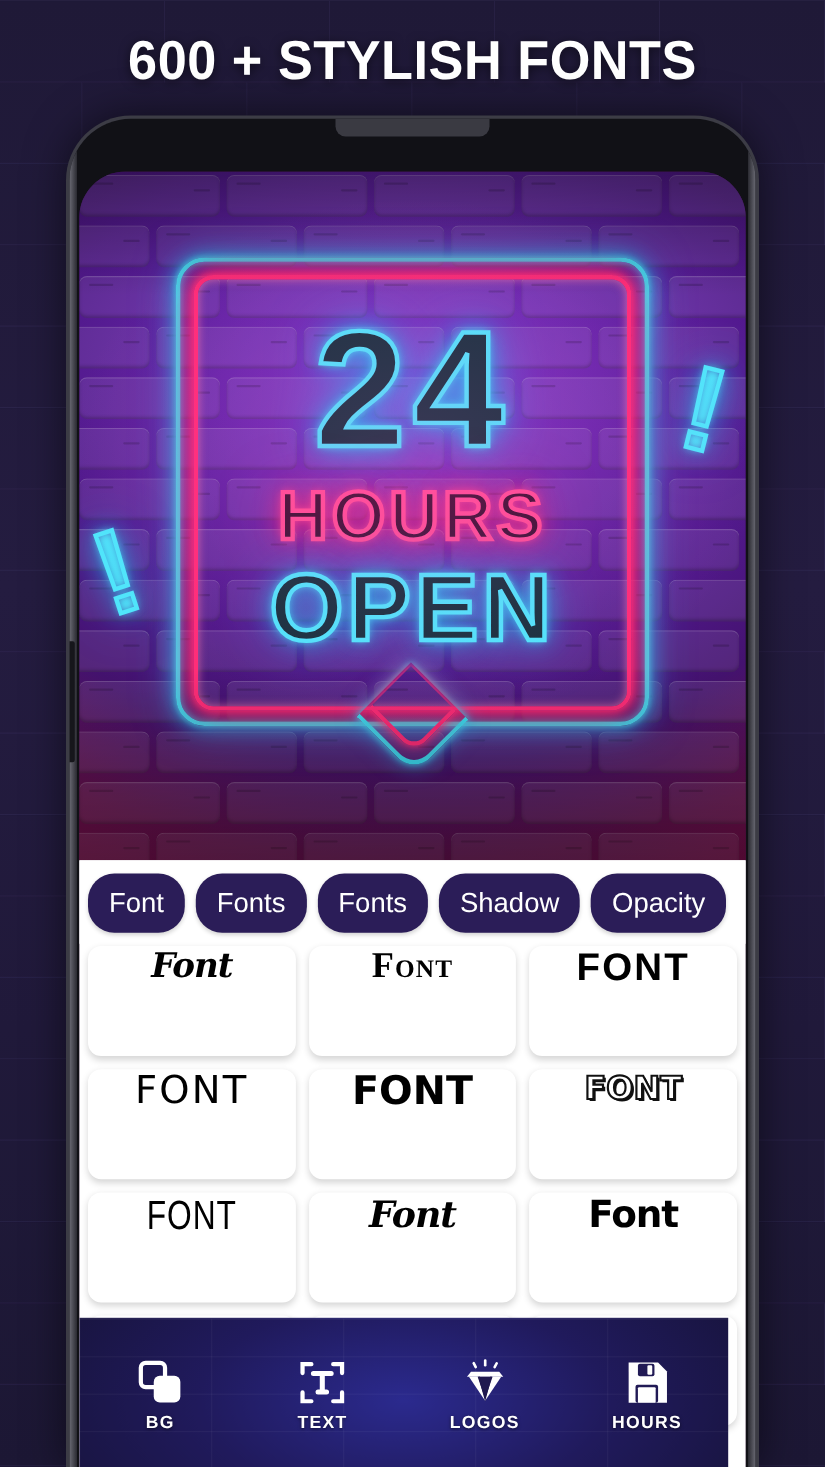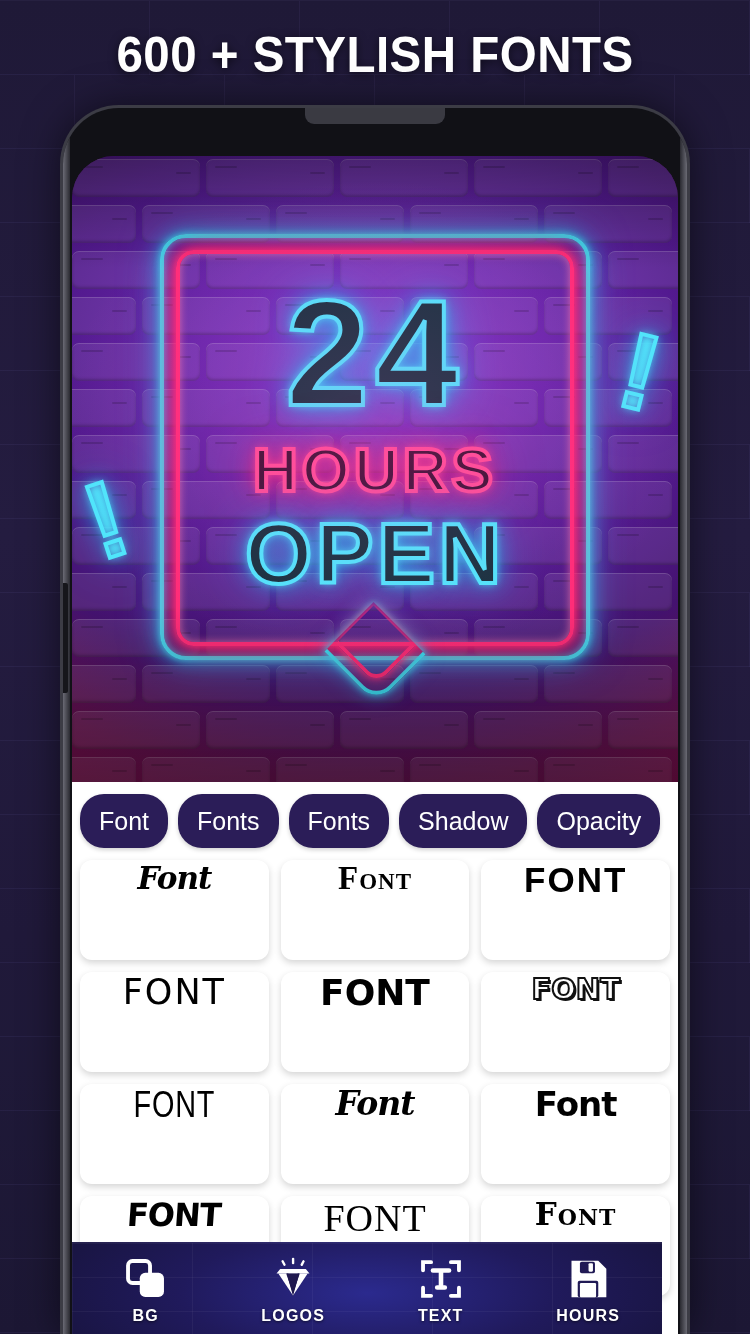--- a/index.html
+++ b/index.html
@@ -243,21 +243,21 @@
   .fs-cond     { font-family:"Liberation Sans", sans-serif; font-weight:normal; font-size:37px; letter-spacing:1px; transform:scaleX(.78); }
   .fs-script2  { font-family:"DejaVu Serif", serif; font-style:italic; font-weight:bold; font-size:33px; letter-spacing:-1px; }
   .fs-round    { font-family:"DejaVu Sans", sans-serif; font-weight:bold; font-size:34px; letter-spacing:-1px; }
   .fs-graf     { font-family:"DejaVu Sans", sans-serif; font-weight:bold; font-size:32px; letter-spacing:-1px; transform:skewX(-4deg); }
   .fs-serif    { font-family:"Liberation Serif", serif; font-weight:normal; font-size:38px; letter-spacing:1px; }
   .fs-serifcap { font-family:"DejaVu Serif", serif; font-weight:bold; font-size:31px; font-variant:small-caps; letter-spacing:1px; }
 
   
   #bottom-nav {
     position:absolute; left:0; right:16px; bottom:0;
-    height:92px;
+    height:136px;
     display:flex;
     background:
       radial-gradient(70% 150% at 50% 55%, #2b2a8e 0%, #201a5c 45%, #151233 100%);
     border-top:1px solid rgba(255,255,255,.06);
   }
   #bottom-nav::before {
     content:""; position:absolute; inset:0;
     background-image:
       linear-gradient(rgba(255,255,255,.045) 1px, transparent 1px),
       linear-gradient(90deg, rgba(255,255,255,.045) 1px, transparent 1px);
@@ -807,46 +807,46 @@
 
       <div id="bottom-nav">
           <div class="nav-item">
             <span>
               <svg width="44" height="44" viewBox="0 0 24 24" fill="none">
                 <rect x="2.2" y="2.2" width="12" height="12" rx="2.4" stroke="#fff" stroke-width="2.1"></rect>
                 <rect x="8.6" y="8.6" width="13.2" height="13.2" rx="3" fill="#fff"></rect>
               </svg>
             </span>
             <span class="nav-label">BG</span>
+          </div>
+          <div class="nav-item">
+            <span>
+              <svg width="44" height="44" viewBox="0 0 24 24" fill="none" stroke="#fff" stroke-width="2.1" stroke-linecap="round">
+                <path d="M2.2 7.2V2.8h4.4M21.8 7.2V2.8h-4.4M2.2 16.8v4.4h4.4M21.8 16.8v4.4h-4.4"></path>
+                <path d="M7.6 7.4h8.8M12 7.4v9.2M9.9 16.6h4.2" stroke-width="2.5"></path>
+              </svg>
+            </span>
+            <span class="nav-label">TEXT</span>
           </div>
           <div class="nav-item">
             <span>
               <svg width="44" height="44" viewBox="0 0 24 24" fill="#fff">
                 <path d="M4 9h16l-8 12z"></path>
                 <path d="M5 6.6h14L21 9H3z"></path>
                 <path d="M8.3 9 12 20 15.7 9z" fill="#20194f"></path>
                 <path d="M9 9 12 20 15 9" stroke="#20194f" stroke-width=".7" fill="none"></path>
                 <rect x="11.4" y="0.4" width="1.3" height="3.6" rx=".6"></rect>
                 <rect x="6.2" y="1.6" width="1.3" height="3.4" rx=".6" transform="rotate(-28 6.8 3.3)"></rect>
                 <rect x="16.6" y="1.6" width="1.3" height="3.4" rx=".6" transform="rotate(28 17.2 3.3)"></rect>
               </svg>
             </span>
             <span class="nav-label">LOGOS</span>
           </div>
           <div class="nav-item">
             <span>
-              <svg width="44" height="44" viewBox="0 0 24 24" fill="none" stroke="#fff" stroke-width="2.1" stroke-linecap="round">
-                <path d="M2.2 7.2V2.8h4.4M21.8 7.2V2.8h-4.4M2.2 16.8v4.4h4.4M21.8 16.8v4.4h-4.4"></path>
-                <path d="M7.6 7.4h8.8M12 7.4v9.2M9.9 16.6h4.2" stroke-width="2.5"></path>
-              </svg>
-            </span>
-            <span class="nav-label">TEXT</span>
-          </div>
-          <div class="nav-item">
-            <span>
               <svg width="44" height="44" viewBox="0 0 24 24" fill="#fff">
                 <path d="M3 2h14.6L22 6.4V22H3z"></path>
                 <rect x="7.6" y="2.6" width="8.2" height="6.2" rx="1" fill="#211a55"></rect>
                 <rect x="12.3" y="3.4" width="2.4" height="4.6" rx=".6" fill="#fff"></rect>
                 <rect x="6.4" y="13" width="11.2" height="9" rx="1" fill="#211a55"></rect>
                 <rect x="7.6" y="14.2" width="8.8" height="7.8" rx=".6" fill="#fff"></rect>
               </svg>
             </span>
             <span class="nav-label">HOURS</span>
           </div>

